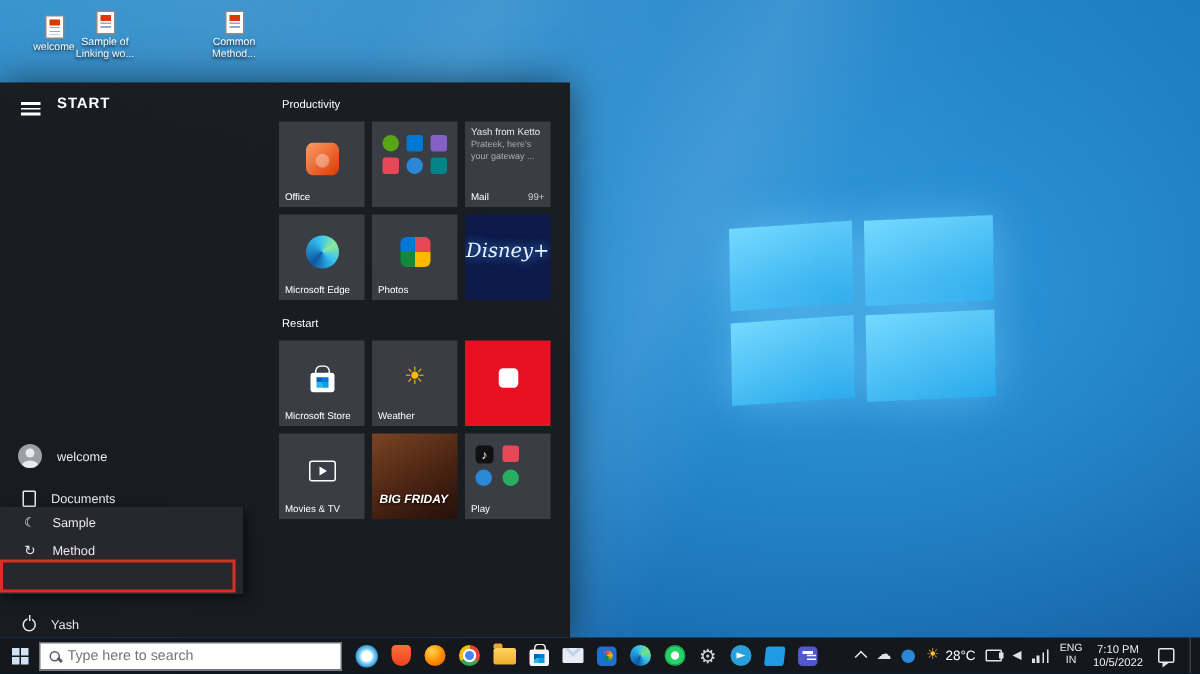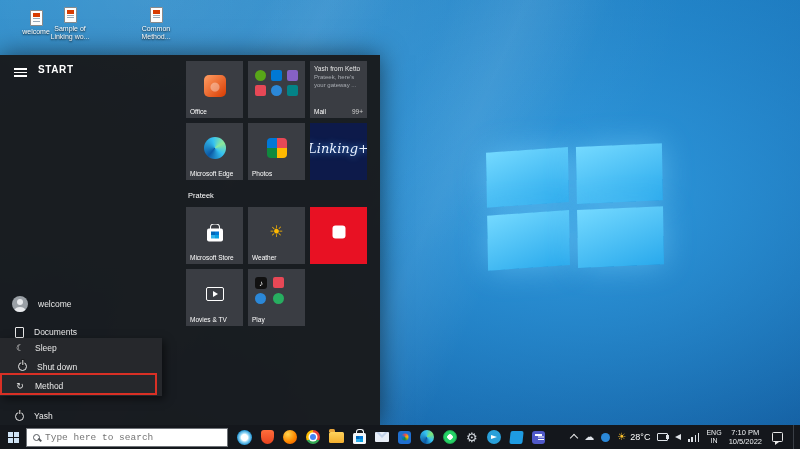--- a/index.html
+++ b/index.html
@@ -109,21 +109,21 @@
 
   
   .taskbar { position:absolute; left:0; top:425px; width:800px; height:24px; background:#14171c;
     display:flex; align-items:center; z-index:5; }
   .tb-start { width:26px; height:24px; display:flex; align-items:center; justify-content:center; cursor:pointer; }
   .win-glyph { width:11px; height:11px; display:grid; grid-template-columns:1fr 1fr; gap:1px; }
   .win-glyph i { background:#cfe3f5; }
   .tb-search { display:flex; align-items:center; gap:5px; width:202px; height:19px; background:#fff;
     border:1px solid #6f7378; padding:0 6px; }
   .tb-search input { border:none; outline:none; width:100%; font-size:9.5px; color:#333;
-    background:transparent; font-family:Liberation Mono, monospace; }
+    background:transparent; font-family:Liberation Sans, sans-serif; }
   .mag-icon { width:7px; height:7px; border:1.5px solid #55595e; border-radius:50%; position:relative; flex:none; }
   .mag-icon::after { content:""; position:absolute; width:4px; height:1.5px; background:#55595e;
     transform:rotate(45deg); right:-3px; bottom:-1px; }
   .cortana { width:15px; height:15px; border-radius:50%; margin:0 9px;
     background:radial-gradient(circle,#fff 30%,#9fdcf7 42%,#1a8fd0 72%,#0b6bb0); cursor:pointer; }
   .tb-icons { display:flex; align-items:center; gap:9px; }
   .tb-icons > * { cursor:pointer; flex:none; }
   .i-circle { width:14px; height:14px; border-radius:50%; }
   .i-brave { width:13px; height:14px; border-radius:3px 3px 50% 50%; background:linear-gradient(#ff6d3b,#e8431f); }
   .i-firefox { background:radial-gradient(circle at 35% 30%,#ffd54f,#ff8a00 55%,#e65100); }
@@ -221,39 +221,36 @@
     </div>
 
     <div class="rail-item" style="top:268px;">
       <div class="doc-ic"></div>
       <span>Documents</span>
     </div>
 
     <div class="flyout">
       <div class="f-item">
         <span class="f-glyph">☾</span>
-        <span>Sleep</span>
-      </div>
-      <div class="f-item">
-        <div class="pw-ic"></div>
-        <span>Shut down</span>
+        <span>Sample</span>
       </div>
       <div class="f-item">
         <span class="f-glyph">↻</span>
         <span>Method</span>
       </div>
     </div>
     <div class="restart-box"></div>
 
     <div class="rail-item" style="top:352px;">
       <div class="pw-ic"></div>
       <span>Yash</span>
     </div>
 
     <div class="tiles">
+      <div class="group-title">Productivity</div>
       <div class="tile-grid">
 
         <div class="tile">
           <div class="t-center office-logo"></div>
           <span class="t-label">Office</span>
         </div>
 
         <div class="tile">
           <div class="mini-grid">
             <div class="mini round" style="background:#58a618;"></div>
@@ -278,25 +275,25 @@
           <div class="t-center edge-logo"></div>
           <span class="t-label">Microsoft Edge</span>
         </div>
 
         <div class="tile">
           <div class="t-center photos-logo"></div>
           <span class="t-label">Photos</span>
         </div>
 
         <div class="tile disney">
-          <div class="t-center disney-text">Linking+</div>
-        </div>
-      </div>
-
-      <div class="group-title explore">Prateek</div>
+          <div class="t-center disney-text">Disney+</div>
+        </div>
+      </div>
+
+      <div class="group-title explore">Restart</div>
       <div class="tile-grid">
 
         <div class="tile">
           <div class="t-center store-logo"></div>
           <span class="t-label">Microsoft Store</span>
         </div>
 
         <div class="tile">
           <span class="t-center sun-glyph">☀</span>
           <span class="t-label">Weather</span>
@@ -304,20 +301,23 @@
 
         <div class="tile red-tile">
           <div class="t-center red-mark"></div>
         </div>
 
         <div class="tile">
           <div class="t-center movies-logo"></div>
           <span class="t-label">Movies &amp; TV</span>
         </div>
 
+        <div class="tile spotify">
+          <div class="spotify-text">BIG FRIDAY</div>
+        </div>
 
         <div class="tile">
           <div class="play-grid">
             <div class="tiktok">♪</div>
             <div class="mini" style="background:#e74856;"></div>
             <div class="mini round" style="background:#2b88d8;"></div>
             <div class="mini round" style="background:#27ae60;"></div>
           </div>
           <span class="t-label">Play</span>
         </div>

